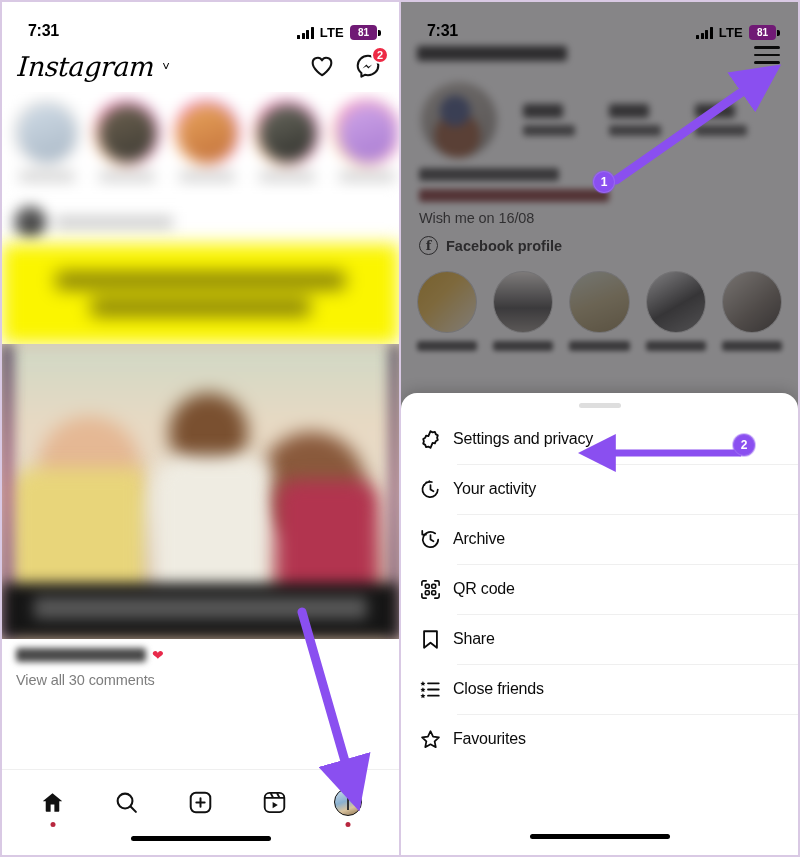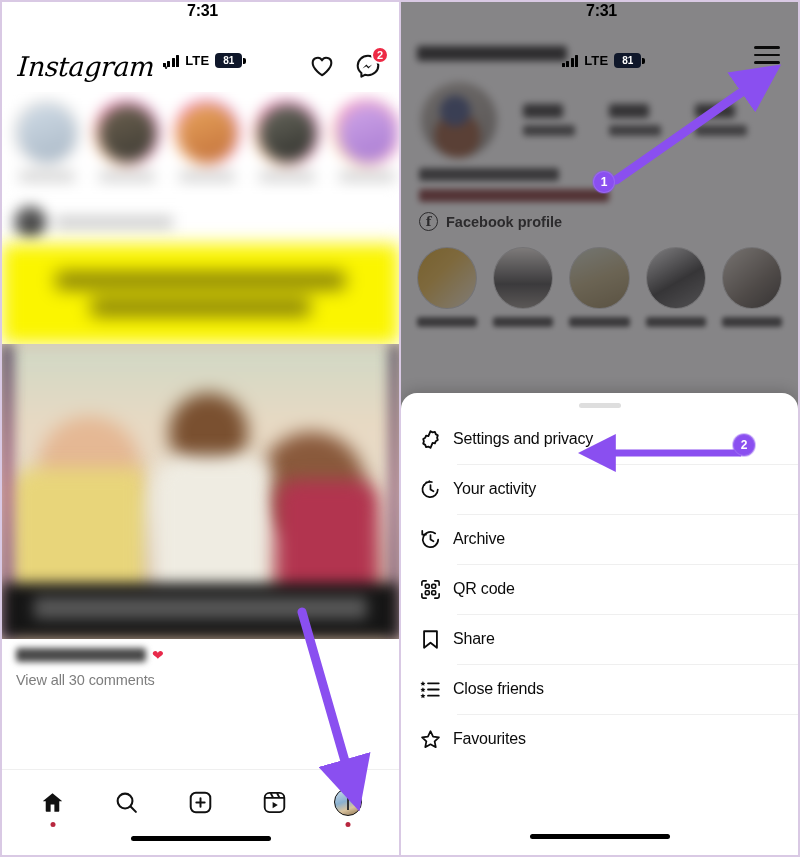--- a/index.html
+++ b/index.html
@@ -26,42 +26,41 @@
     border:2px solid #d9c9e4;
   }
   .phone.left{ border-right:1px solid #d9c9e4; }
   .phone.right{ border-left:1px solid #d9c9e4; }
 
   
   .statusbar{
     position:relative;
     height:38px;
     display:flex;
-    align-items:center;
+    align-items:flex-end;
     justify-content:space-between;
     padding:0 22px 0 26px;
     font-size:17px;
     font-weight:bold;
     color:#000;
     z-index:6;
-    flex-direction:column;
   }
   .sb-time{ letter-spacing:-0.3px; font-size:16px; }
   .sb-right{ display:flex; align-items:center; gap:6px;margin-top:33px; }
   .bars{ display:flex; align-items:flex-end; gap:1.5px; height:12px; }
   .bars i{ display:block; width:3px; background:#000; border-radius:.5px; }
   .bars i:nth-child(1){ height:4px; }
   .bars i:nth-child(2){ height:6px; }
   .bars i:nth-child(3){ height:9px; }
   .bars i:nth-child(4){ height:12px; }
   .lte{ font-size:13px; font-weight:bold; letter-spacing:.2px; }
   .battery{
     position:relative;
     width:27px;height:15px;
-    background:#0f172a;
+    background:#701a75;
     border-radius:4px;
     display:flex;align-items:center;justify-content:center;
     color:#fff;font-size:10px;font-weight:bold;
   }
   .battery::after{
     content:"";position:absolute;right:-3.5px;top:4.5px;
     width:2.5px;height:6px;background:#000;border-radius:0 2px 2px 0;
   }
 
   
@@ -539,20 +538,21 @@
           <div class="pstat">
               <div class="n"></div>
               <div class="l"></div>
             </div>
         </div>
       </div>
 
       <div class="prof-bio">
         <div class="bio-l w1"></div>
         <div class="bio-l w2"></div>
+        <div class="bio-wish">Wish me on 16/08</div>
         <div class="fb-row">
           <div class="fb-ic">f</div>
           <div class="fb-txt">Facebook profile</div>
         </div>
       </div>
 
 
       <div class="highlights">
         <div class="hl hl1"></div>
         <div class="hl hl2"></div>

